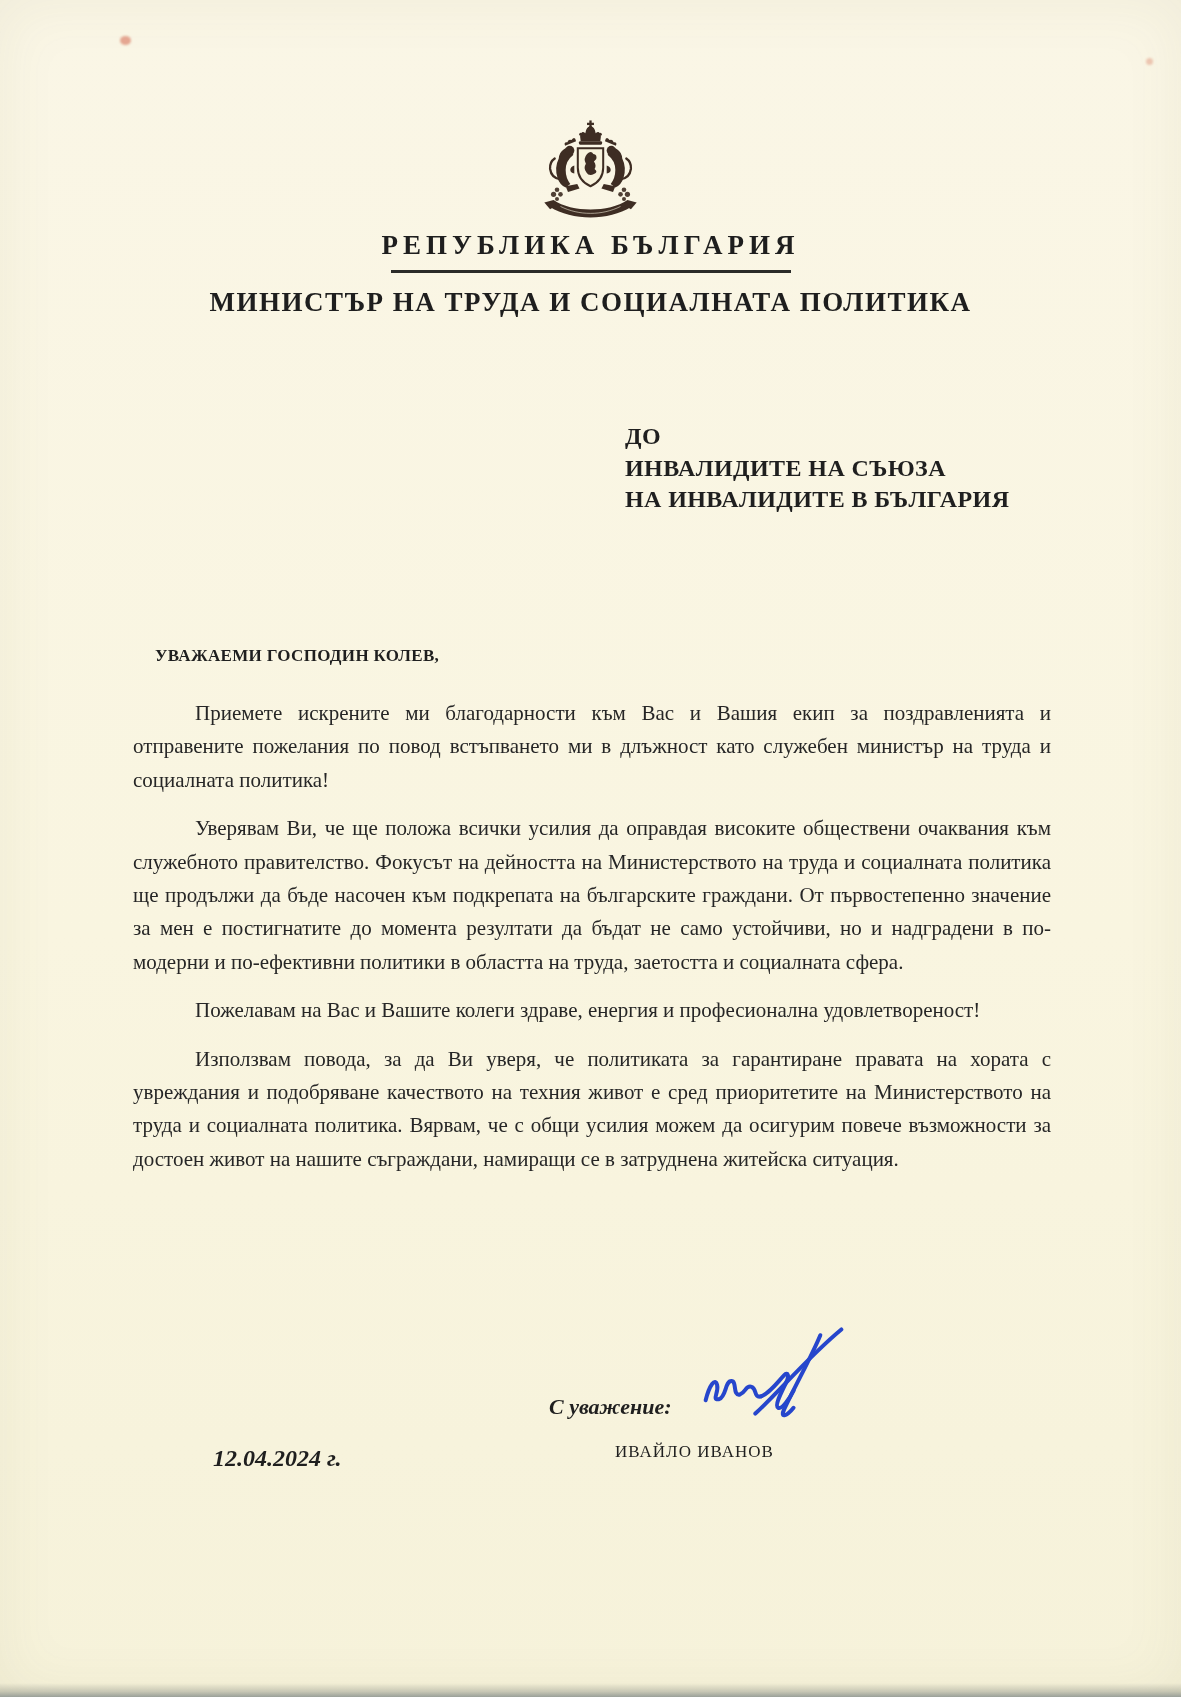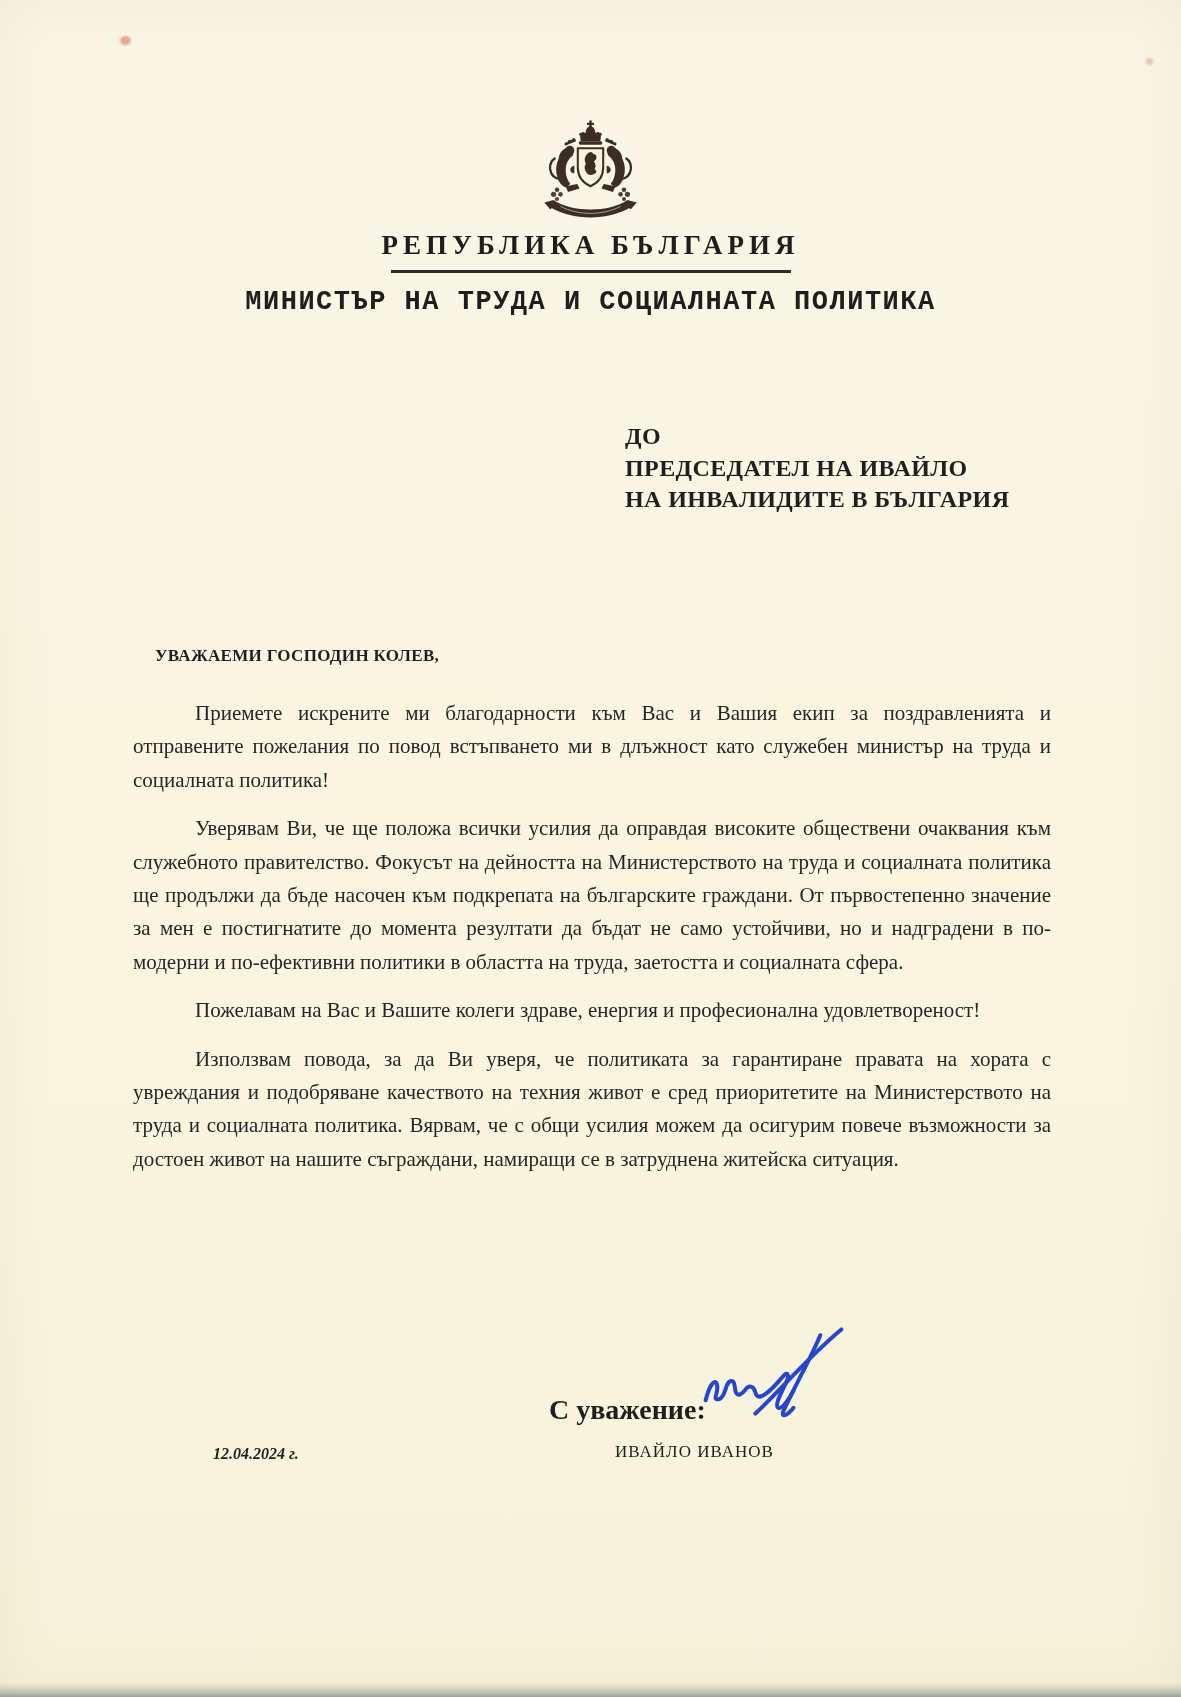--- a/index.html
+++ b/index.html
@@ -29,50 +29,49 @@
   .rep-rule {
     position: absolute; top: 270px; left: 50%;
     width: 400px; height: 3px; transform: translateX(-50%);
     background: #2b2b28;
   }
   .minister {
     position: absolute; top: 287px; left: 0; width: 100%;
     text-align: center;
     font-size: 27px; font-weight: bold; letter-spacing: 1.5px;
     color: #1e1e1e;
-    font-family: Liberation Mono, monospace;
   }
   .recipient {
     position: absolute; left: 625px; top: 421px;
     font-size: 24px; font-weight: bold; line-height: 31.5px;
     letter-spacing: 0.4px; color: #1f1f1f;
   }
   .salutation {
     position: absolute; left: 155px; top: 646px;
     font-size: 17px; font-weight: bold; letter-spacing: 0.3px;
     color: #1f1f1f;
   }
   .body-text {
     position: absolute; left: 133px; top: 697px; width: 918px;
     font-size: 21px; line-height: 33.4px; text-align: justify;
     color: #262626;
   }
   .body-text p { margin: 0 0 15px 0; text-indent: 62px; }
   .regards {
     position: absolute; left: 549px; top: 1394px;
-    font-size: 28px; font-weight: bold; 
+    font-size: 22px; font-weight: bold; font-style: italic;
     color: #1f1f1f;
   }
   .signature {
     position: absolute; left: 698px; top: 1322px;
     width: 172px; height: 122px;
   }
   .date-line {
     position: absolute; left: 213px; top: 1445px;
-    font-size: 16px; font-weight: bold; font-style: italic;
+    font-size: 24px; font-weight: bold; font-style: italic;
     color: #1f1f1f;
   }
   .signer {
     position: absolute; left: 615px; top: 1442px;
     font-size: 17px; font-weight: normal; letter-spacing: 1px;
     color: #1f1f1f;
   }
   .scan-edge {
     position: absolute; left: 0; bottom: 0; width: 100%; height: 14px;
     background: linear-gradient(180deg, rgba(140,142,132,0) 0%, rgba(125,130,122,0.35) 60%, #9aa099 100%);
@@ -142,21 +141,21 @@
       <path d="M58,153 C90,169 130,169 162,153" stroke="#f8f3dd" stroke-width="1.5" fill="none" opacity="0.65"></path>
     </svg>
   </div>
 
   <div class="republic">РЕПУБЛИКА БЪЛГАРИЯ</div>
   <div class="rep-rule"></div>
   <div class="minister">МИНИСТЪР НА ТРУДА И СОЦИАЛНАТА ПОЛИТИКА</div>
 
   <div class="recipient">
     <div>ДО</div>
-    <div>ПРЕДСЕДАТЕЛ НА ИВАЙЛО</div>
+    <div>ИНВАЛИДИТЕ НА СЪЮЗА</div>
     <div>НА ИНВАЛИДИТЕ В БЪЛГАРИЯ</div>
   </div>
 
   <div class="salutation">УВАЖАЕМИ ГОСПОДИН КОЛЕВ,</div>
 
   <div class="body-text">
     <p>Приемете искрените ми благодарности към Вас и Вашия екип за поздравленията и отправените пожелания по повод встъпването ми в длъжност като служебен министър на труда и социалната политика!</p>
     <p>Уверявам Ви, че ще положа всички усилия да оправдая високите обществени очаквания към служебното правителство. Фокусът на дейността на Министерството на труда и социалната политика ще продължи да бъде насочен към подкрепата на българските граждани. От първостепенно значение за мен е постигнатите до момента резултати да бъдат не само устойчиви, но и надградени в по-модерни и по-ефективни политики в областта на труда, заетостта и социалната сфера.</p>
     <p>Пожелавам на Вас и Вашите колеги здраве, енергия и професионална удовлетвореност!</p>
     <p>Използвам повода, за да Ви уверя, че политиката за гарантиране правата на хората с увреждания и подобряване качеството на техния живот е сред приоритетите на Министерството на труда и социалната политика. Вярвам, че с общи усилия можем да осигурим повече възможности за достоен живот на нашите съграждани, намиращи се в затруднена житейска ситуация.</p>

